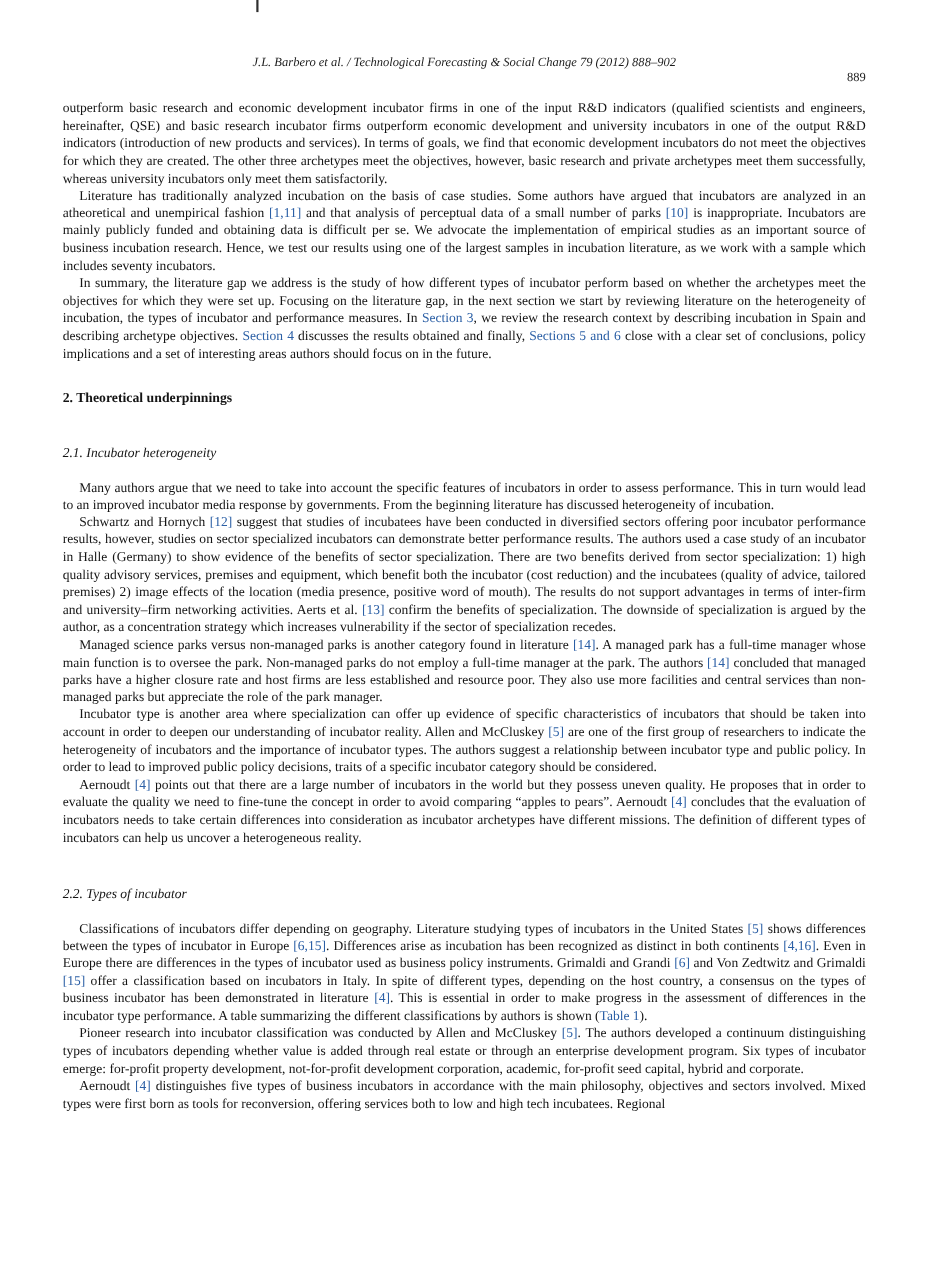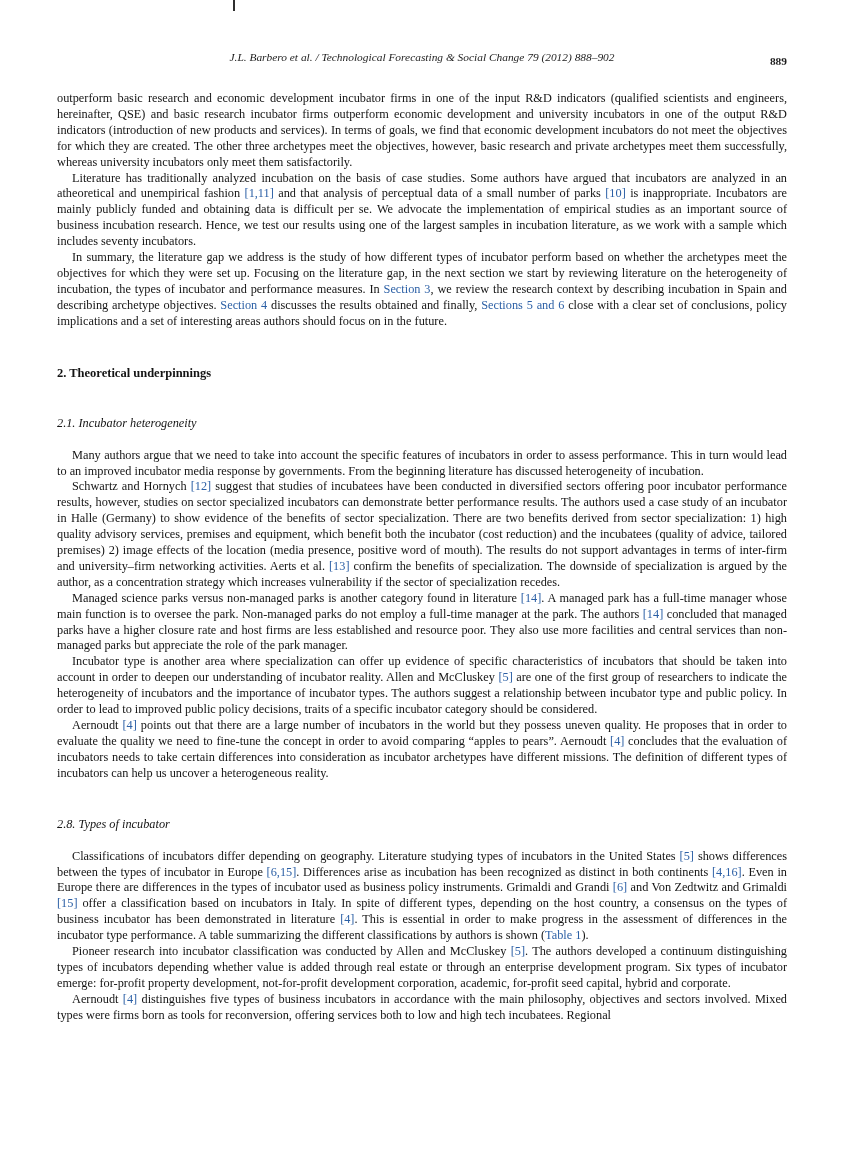--- a/index.html
+++ b/index.html
@@ -36,43 +36,42 @@
     text-align: center;
     font-size: 11.4px;
     font-style: italic;
     color: #1c1c1c;
     margin-bottom: 27px;
     line-height: 14px;
   }
   .page-number {
     position: absolute;
     right: 0;
-    top: 4px;
+    top: 14px;
     font-style: normal;
-    font-weight: bold;
   }
 
   .article-body { width: 100%; }
 
   .para {
     margin: 0;
     text-align: justify;
     font-size: 12.3px;
     line-height: 15.9px;
     hyphens: auto;
     font-family: Liberation Serif, serif;
     -webkit-hyphens: auto;
   }
   .para.indent { text-indent: 15px; }
 
   .sec-heading {
     font-size: 12.5px;
     font-weight: bold;
     font-style: normal;
-    margin: 36px 0 22px 0;
+    margin: 24px 0 22px 0;
     line-height: 15px;
   }
   .subsec-heading {
     font-size: 12.3px;
     font-weight: normal;
     font-style: italic;
     margin: 35px 0 17px 0;
     line-height: 15px;
   }
 
@@ -95,19 +94,19 @@
         <p class="para"><span>outperform basic research and economic development incubator firms in one of the input R&amp;D indicators (qualified scientists and engineers, hereinafter, QSE) and basic research incubator firms outperform economic development and university incubators in one of the output R&amp;D indicators (introduction of new products and services). In terms of goals, we find that economic development incubators do not meet the objectives for which they are created. The other three archetypes meet the objectives, however, basic research and private archetypes meet them successfully, whereas university incubators only meet them satisfactorily.</span></p>
         <p class="para indent"><span>Literature has traditionally analyzed incubation on the basis of case studies. Some authors have argued that incubators are analyzed in an atheoretical and unempirical fashion </span><span class="cite">[1,11]</span><span> and that analysis of perceptual data of a small number of parks </span><span class="cite">[10]</span><span> is inappropriate. Incubators are mainly publicly funded and obtaining data is difficult per se. We advocate the implementation of empirical studies as an important source of business incubation research. Hence, we test our results using one of the largest samples in incubation literature, as we work with a sample which includes seventy incubators.</span></p>
         <p class="para indent"><span>In summary, the literature gap we address is the study of how different types of incubator perform based on whether the archetypes meet the objectives for which they were set up. Focusing on the literature gap, in the next section we start by reviewing literature on the heterogeneity of incubation, the types of incubator and performance measures. In </span><span class="cite">Section 3</span><span>, we review the research context by describing incubation in Spain and describing archetype objectives. </span><span class="cite">Section 4</span><span> discusses the results obtained and finally, </span><span class="cite">Sections 5 and 6</span><span> close with a clear set of conclusions, policy implications and a set of interesting areas authors should focus on in the future.</span></p>
         <h2 class="sec-heading">2. Theoretical underpinnings</h2>
         <h3 class="subsec-heading">2.1. Incubator heterogeneity</h3>
         <p class="para indent"><span>Many authors argue that we need to take into account the specific features of incubators in order to assess performance. This in turn would lead to an improved incubator media response by governments. From the beginning literature has discussed heterogeneity of incubation.</span></p>
         <p class="para indent"><span>Schwartz and Hornych </span><span class="cite">[12]</span><span> suggest that studies of incubatees have been conducted in diversified sectors offering poor incubator performance results, however, studies on sector specialized incubators can demonstrate better performance results. The authors used a case study of an incubator in Halle (Germany) to show evidence of the benefits of sector specialization. There are two benefits derived from sector specialization: 1) high quality advisory services, premises and equipment, which benefit both the incubator (cost reduction) and the incubatees (quality of advice, tailored premises) 2) image effects of the location (media presence, positive word of mouth). The results do not support advantages in terms of inter-firm and university–firm networking activities. Aerts et al. </span><span class="cite">[13]</span><span> confirm the benefits of specialization. The downside of specialization is argued by the author, as a concentration strategy which increases vulnerability if the sector of specialization recedes.</span></p>
         <p class="para indent"><span>Managed science parks versus non-managed parks is another category found in literature </span><span class="cite">[14]</span><span>. A managed park has a full-time manager whose main function is to oversee the park. Non-managed parks do not employ a full-time manager at the park. The authors </span><span class="cite">[14]</span><span> concluded that managed parks have a higher closure rate and host firms are less established and resource poor. They also use more facilities and central services than non-managed parks but appreciate the role of the park manager.</span></p>
         <p class="para indent"><span>Incubator type is another area where specialization can offer up evidence of specific characteristics of incubators that should be taken into account in order to deepen our understanding of incubator reality. Allen and McCluskey </span><span class="cite">[5]</span><span> are one of the first group of researchers to indicate the heterogeneity of incubators and the importance of incubator types. The authors suggest a relationship between incubator type and public policy. In order to lead to improved public policy decisions, traits of a specific incubator category should be considered.</span></p>
         <p class="para indent"><span>Aernoudt </span><span class="cite">[4]</span><span> points out that there are a large number of incubators in the world but they possess uneven quality. He proposes that in order to evaluate the quality we need to fine-tune the concept in order to avoid comparing “apples to pears”. Aernoudt </span><span class="cite">[4]</span><span> concludes that the evaluation of incubators needs to take certain differences into consideration as incubator archetypes have different missions. The definition of different types of incubators can help us uncover a heterogeneous reality.</span></p>
-        <h3 class="subsec-heading">2.8. Types of incubator</h3>
+        <h3 class="subsec-heading">2.2. Types of incubator</h3>
         <p class="para indent"><span>Classifications of incubators differ depending on geography. Literature studying types of incubators in the United States </span><span class="cite">[5]</span><span> shows differences between the types of incubator in Europe </span><span class="cite">[6,15]</span><span>. Differences arise as incubation has been recognized as distinct in both continents </span><span class="cite">[4,16]</span><span>. Even in Europe there are differences in the types of incubator used as business policy instruments. Grimaldi and Grandi </span><span class="cite">[6]</span><span> and Von Zedtwitz and Grimaldi </span><span class="cite">[15]</span><span> offer a classification based on incubators in Italy. In spite of different types, depending on the host country, a consensus on the types of business incubator has been demonstrated in literature </span><span class="cite">[4]</span><span>. This is essential in order to make progress in the assessment of differences in the incubator type performance. A table summarizing the different classifications by authors is shown (</span><span class="cite">Table 1</span><span>).</span></p>
         <p class="para indent"><span>Pioneer research into incubator classification was conducted by Allen and McCluskey </span><span class="cite">[5]</span><span>. The authors developed a continuum distinguishing types of incubators depending whether value is added through real estate or through an enterprise development program. Six types of incubator emerge: for-profit property development, not-for-profit development corporation, academic, for-profit seed capital, hybrid and corporate.</span></p>
-        <p class="para indent"><span>Aernoudt </span><span class="cite">[4]</span><span> distinguishes five types of business incubators in accordance with the main philosophy, objectives and sectors involved. Mixed types were firms born as tools for reconversion, offering services both to low and high tech incubatees. Regional</span></p>
+        <p class="para indent"><span>Aernoudt </span><span class="cite">[4]</span><span> distinguishes five types of business incubators in accordance with the main philosophy, objectives and sectors involved. Mixed types were first born as tools for reconversion, offering services both to low and high tech incubatees. Regional</span></p>
       </div>
   </div>
 </div>
 
 </body></html>

